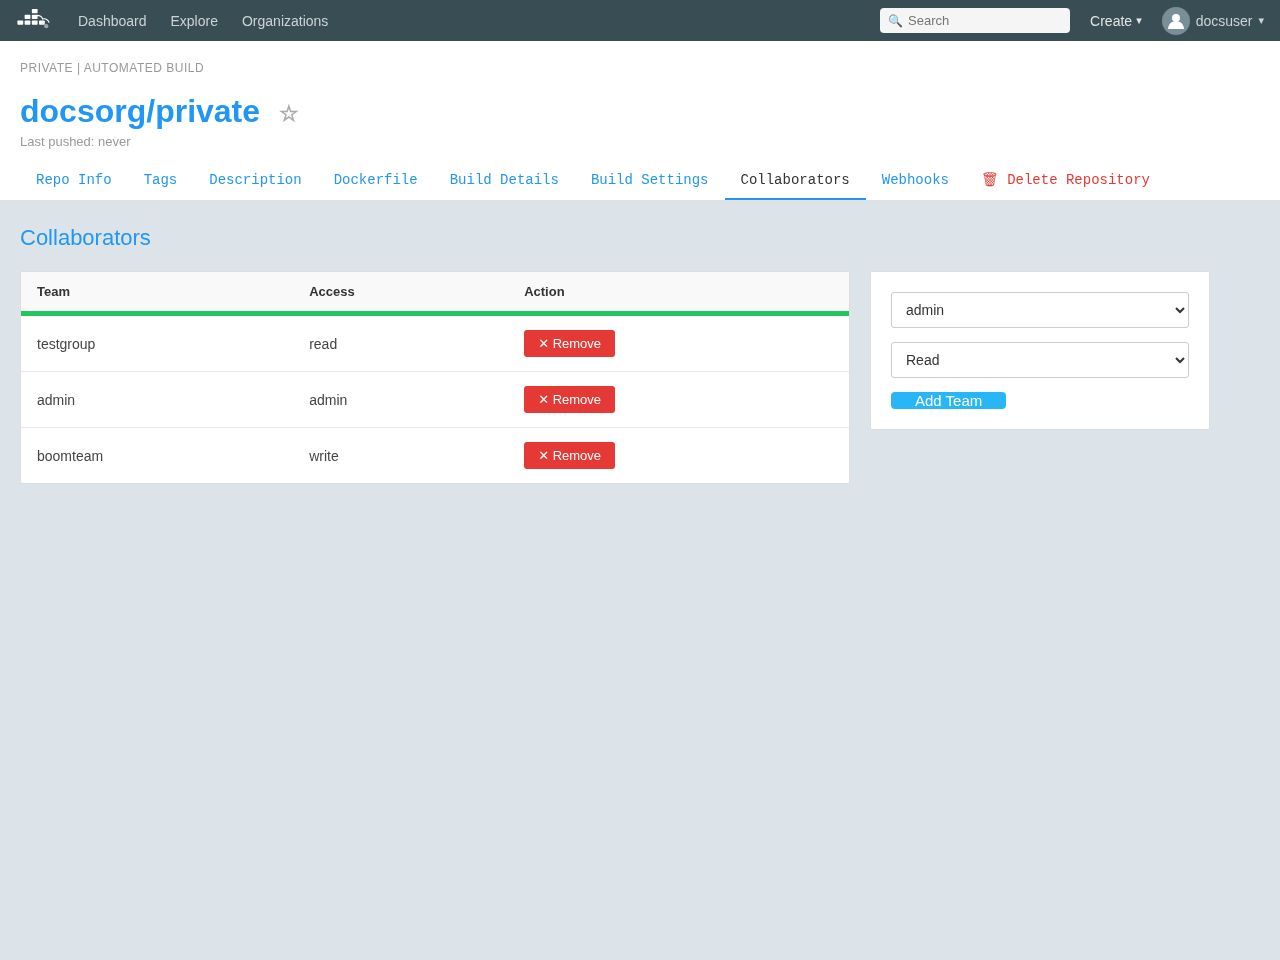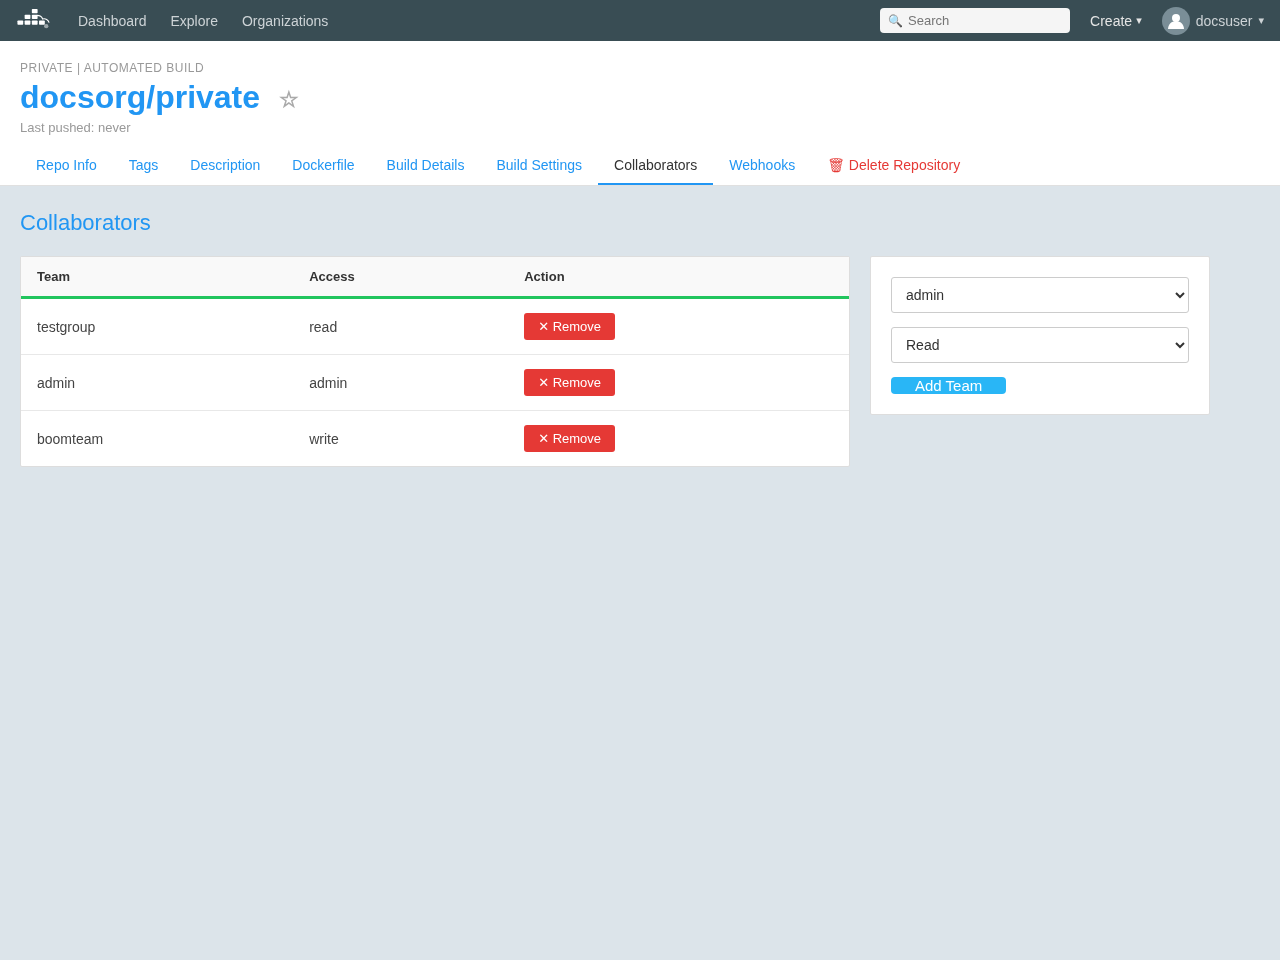--- a/index.html
+++ b/index.html
@@ -98,21 +98,21 @@
     .page-content {
       background: #fff;
       padding: 20px 20px 0;
       border-bottom: 1px solid #e0e0e0;
     }
     .repo-label {
       font-size: 12px;
       color: #999;
       text-transform: uppercase;
       letter-spacing: 0.5px;
-      margin-bottom: 4px;
+      margin-bottom: 18px;
     }
     .repo-title {
       font-size: 32px;
       font-weight: 700;
       margin-bottom: 4px;
     }
     .repo-title a {
       color: #2196f3;
       text-decoration: none;
     }
@@ -129,20 +129,21 @@
       margin-bottom: 12px;
     }
 
     
     .tabs {
       display: flex;
       align-items: flex-end;
       gap: 0;
       border-bottom: none;
       margin-top: 8px;
+      font-family: Liberation Mono, monospace;
     }
     .tab {
       padding: 10px 16px;
       font-size: 14px;
       color: #2196f3;
       cursor: pointer;
       text-decoration: none;
       border-bottom: 2px solid transparent;
       white-space: nowrap;
     }
@@ -187,21 +188,21 @@
     }
     thead tr {
       background: #f9f9f9;
     }
     thead th {
       padding: 12px 16px;
       text-align: left;
       font-weight: 700;
       font-size: 13px;
       color: #333;
-      border-bottom: 3px solid #22c55e;
+      border-bottom: 5px solid #22c55e;
     }
     tbody tr {
       border-bottom: 1px solid #e8e8e8;
     }
     tbody tr:last-child { border-bottom: none; }
     tbody td {
       padding: 14px 16px;
       font-size: 14px;
       color: #444;
     }

